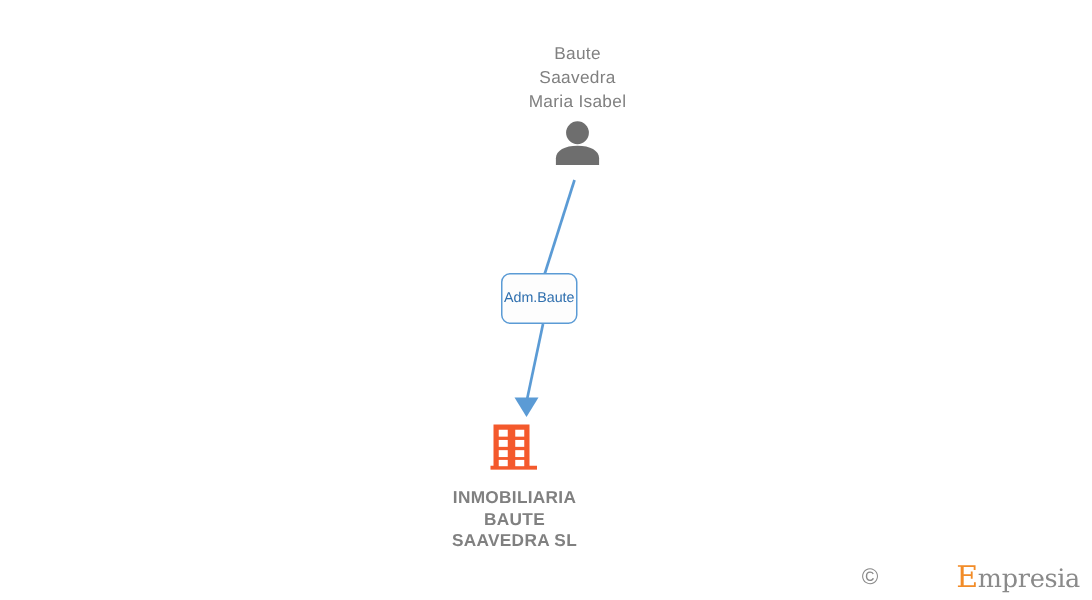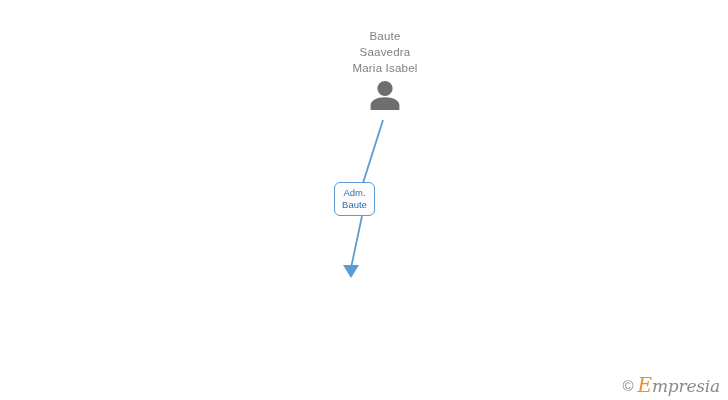--- a/index.html
+++ b/index.html
@@ -51,28 +51,28 @@
     display: flex;
     align-items: flex-start;
     justify-content: center;
   }
 
   
   .relation-box {
     position: absolute;
     left: 334px;
     top: 182px;
-    width: 41px;
+    width: 51px;
     height: 34px;
     box-sizing: border-box;
     border: 1.4px solid #5b9bd5;
     border-radius: 6px;
     background: #fdfdfd;
     display: flex;
-    flex-direction: column;
+    flex-direction: row;
     align-items: center;
     justify-content: center;
     font-size: 9.5px;
     line-height: 12.5px;
     color: #2f6fae;
     text-align: center;
   }
 
   
   .company-node {
@@ -107,25 +107,25 @@
     align-items: center;
     gap: 4px;
   }
   .wm-copy {
     font-size: 15px;
     color: #8a8a8a;
     line-height: 1;
   }
   .wm-text {
     font-family: "DejaVu Serif", serif;
-    font-style: italic;
     font-size: 17px;
     line-height: 1;
     color: #8a8a8a;
     letter-spacing: -0.2px;
+    margin-left: 48px;
   }
   .wm-text .wm-first {
     color: #f28c28;
     font-size: 20px;
   }
 </style>
 </head>
 <body>
 
 <div id="canvas">
@@ -148,19 +148,41 @@
         <path d="M1.6 30 L1.6 25.5 C1.6 20.4 7.6 17.2 16 17.2 C24.4 17.2 30.4 20.4 30.4 25.5 L30.4 30 Z" fill="#6e6e6e"></path>
       </svg>
     </div>
   </div>
 
   <div class="relation-box">
     <span>Adm.</span>
     <span>Baute</span>
   </div>
 
+  <div class="company-node">
+    <div class="company-icon-wrap">
+      <svg width="34" height="33" viewBox="0 0 34 33">
+
+        <rect x="3" y="2" width="24" height="28" fill="#f4592c"></rect>
+
+        <rect x="1" y="29.5" width="31" height="2.6" fill="#f4592c"></rect>
+
+        <rect x="6.5" y="5.5" width="6" height="4.6" fill="#ffffff"></rect>
+        <rect x="17.5" y="5.5" width="6" height="4.6" fill="#ffffff"></rect>
+        <rect x="6.5" y="12.3" width="6" height="4.6" fill="#ffffff"></rect>
+        <rect x="17.5" y="12.3" width="6" height="4.6" fill="#ffffff"></rect>
+        <rect x="6.5" y="19.1" width="6" height="4.6" fill="#ffffff"></rect>
+        <rect x="17.5" y="19.1" width="6" height="4.6" fill="#ffffff"></rect>
+        <rect x="6.5" y="25.6" width="6" height="4.2" fill="#ffffff"></rect>
+        <rect x="17.5" y="25.6" width="6" height="4.2" fill="#ffffff"></rect>
+      </svg>
+    </div>
+    <div class="company-label">INMOBILIARIA
+BAUTE
+SAAVEDRA SL</div>
+  </div>
 
   <div class="watermark">
     <span class="wm-copy">©</span>
     <span class="wm-text"><span class="wm-first">E</span><span>mpresia</span></span>
   </div>
 
 </div>
 
 </body></html>

